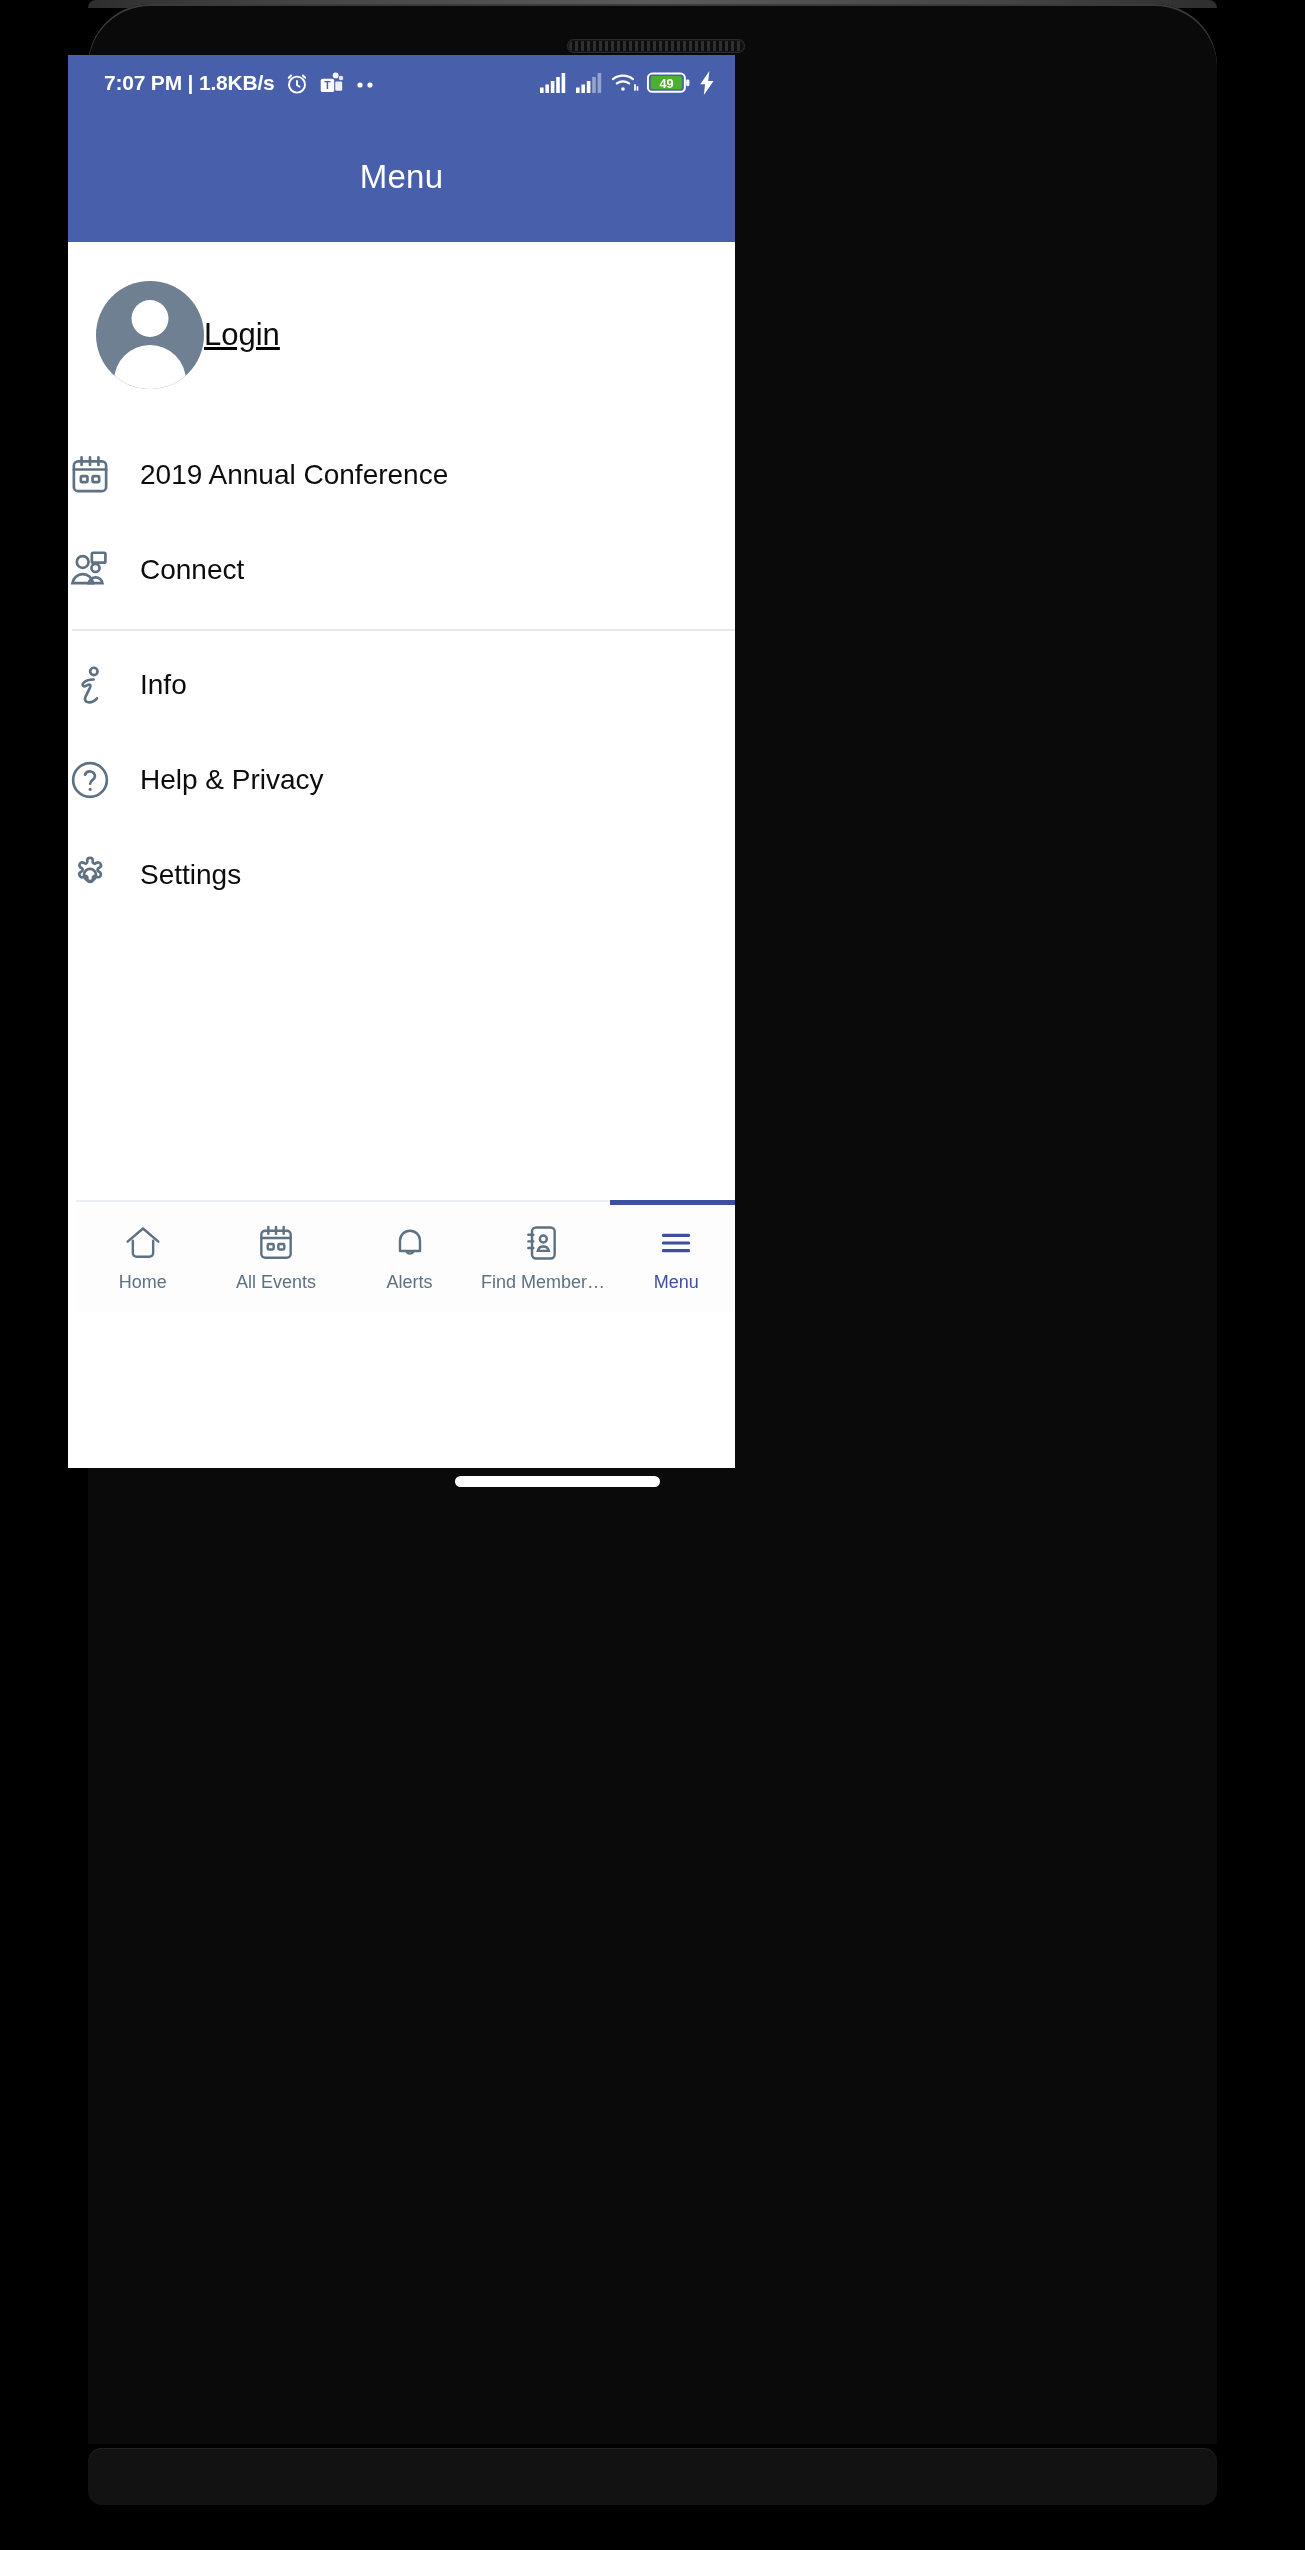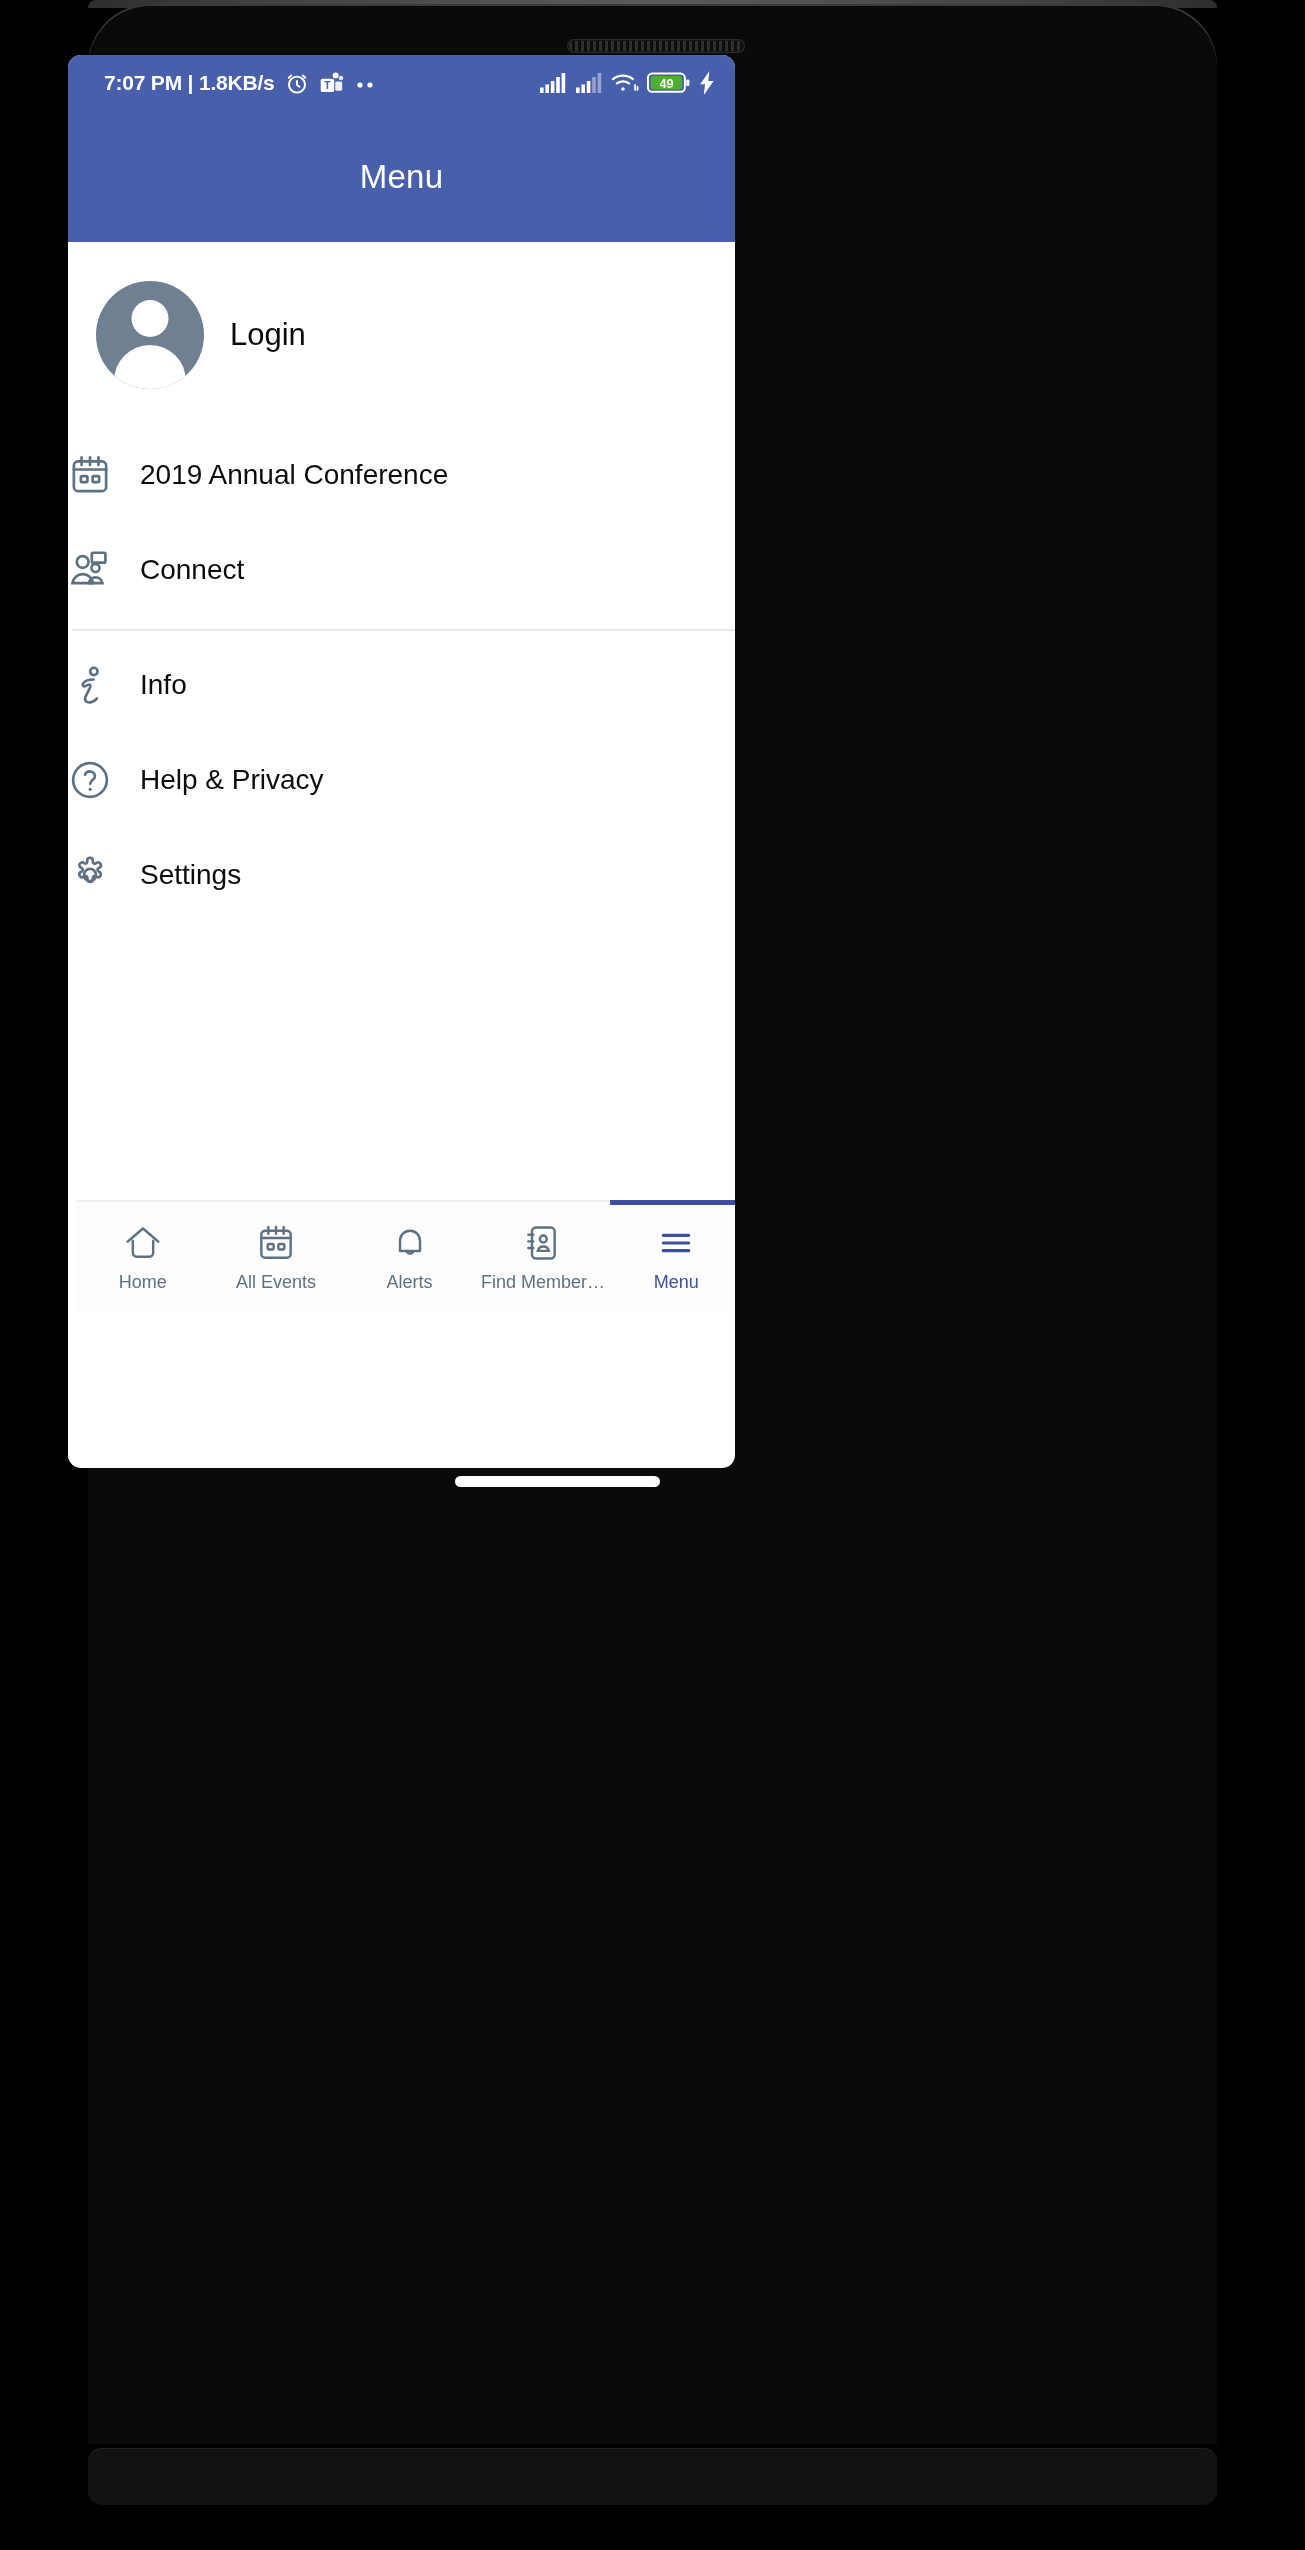--- a/index.html
+++ b/index.html
@@ -53,21 +53,20 @@
 
   
   #screen {
     position: absolute;
     left: 68px;
     top: 55px;
     width: 667px;
     height: 1413px;
     background: #ffffff;
     overflow: hidden;
-    border-radius: 13px;
   }
 
   
   #status-bar {
     position: relative;
     height: 56px;
     background: #4860ac;
     display: flex;
     align-items: center;
     justify-content: space-between;
@@ -113,21 +112,21 @@
     height: 1070px;
     background: #ffffff;
   }
 
   
   #profile-row {
     display: flex;
     align-items: center;
     height: 185px;
     padding-left: 28px;
-    gap: 26px;
+    text-decoration: underline;
   }
   #avatar {
     width: 108px;
     height: 108px;
     border-radius: 50%;
     background: #6e8092;
     position: relative;
     overflow: hidden;
     flex: 0 0 auto;
   }

